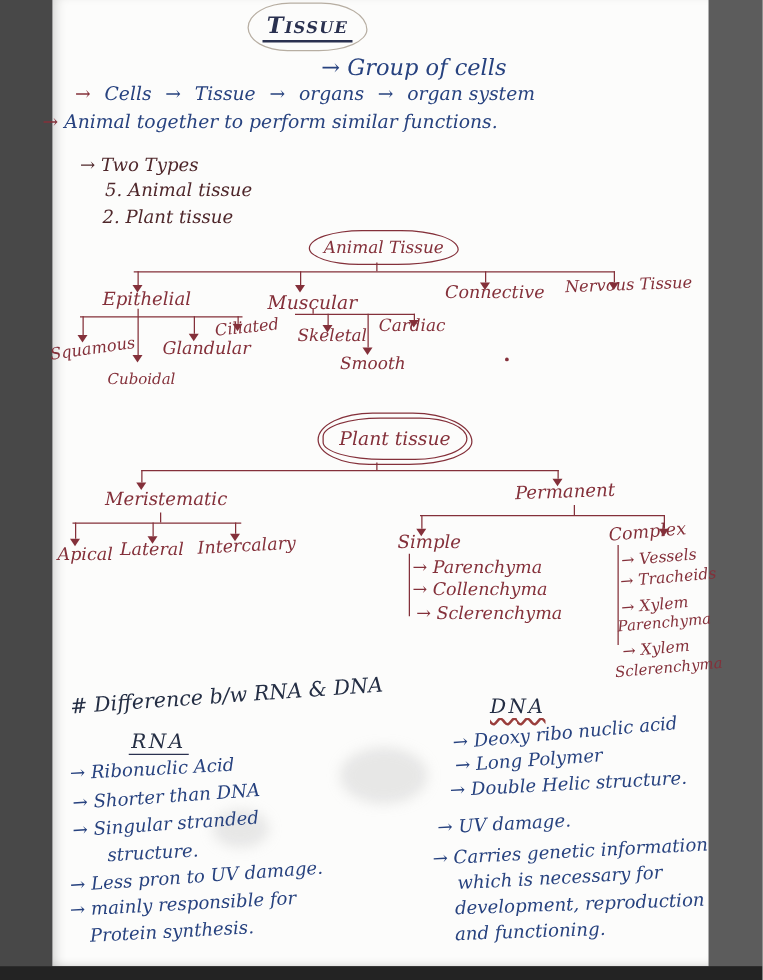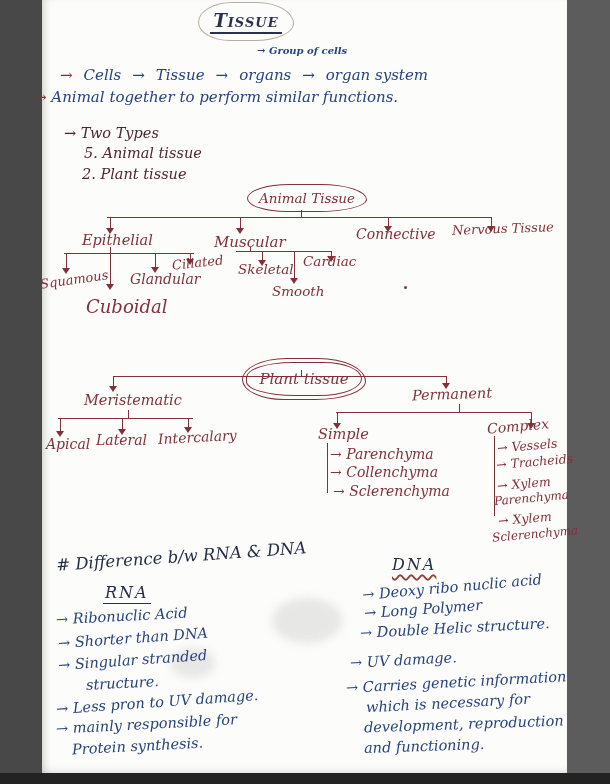--- a/index.html
+++ b/index.html
@@ -52,21 +52,21 @@
 <div class="paper"></div>
 <div class="strip-right"></div>
 <div class="strip-bottom"></div>
 <div class="smudge" style="left:272px;top:598px;width:70px;height:45px;"></div>
 <div class="smudge" style="left:170px;top:648px;width:45px;height:30px;"></div>
 
 <div class="cloud title-cloud" style="left:198px;top:2px;width:94px;height:37px;">
   <span class="title-text">Tissue</span>
 </div>
 
-<div class="abs hw blue" style="left:257px;top:45px;font-size:10px;font-weight:bold;">
+<div class="abs hw blue" style="left:257px;top:45px;font-size:18px;">
   <span>→</span>
   <span>Group of cells</span>
 </div>
 
 <div class="abs hw chain" style="left:60px;top:67px;font-size:15px;">
   <span class="maroon">→</span>
   <span class="blue">Cells</span>
   <span class="blue">→</span>
   <span class="blue">Tissue</span>
   <span class="blue">→</span>
@@ -112,40 +112,40 @@
 <div class="lv" style="left:66px;top:253px;height:15px;"></div>
 <div class="ah" style="left:62px;top:268px;"></div>
 <div class="lv" style="left:110px;top:253px;height:31px;"></div>
 <div class="ah" style="left:106px;top:284px;"></div>
 <div class="lv" style="left:155px;top:253px;height:14px;"></div>
 <div class="ah" style="left:151px;top:267px;"></div>
 <div class="lv" style="left:190px;top:253px;height:6px;"></div>
 <div class="ah" style="left:186px;top:259px;"></div>
 
 <div class="abs hw maroon" style="left:40px;top:273px;font-size:13px;transform:rotate(-8deg);">Squamous</div>
-<div class="abs hw maroon" style="left:86px;top:297px;font-size:18px;">Cuboidal</div>
+<div class="abs hw maroon" style="left:86px;top:297px;font-size:12px;">Cuboidal</div>
 <div class="abs hw maroon" style="left:130px;top:272px;font-size:14px;">Glandular</div>
 <div class="abs hw maroon" style="left:172px;top:256px;font-size:13px;transform:rotate(-6deg);">Ciliated</div>
 
 <div class="lv" style="left:250px;top:247px;height:4px;"></div>
 <div class="lh" style="left:236px;top:251px;width:96px;"></div>
 <div class="lv" style="left:262px;top:251px;height:9px;"></div>
 <div class="ah" style="left:258px;top:260px;"></div>
 <div class="lv" style="left:294px;top:251px;height:27px;"></div>
 <div class="ah" style="left:290px;top:278px;"></div>
 <div class="lv" style="left:331px;top:251px;height:5px;"></div>
 <div class="ah" style="left:327px;top:256px;"></div>
 
 <div class="abs hw maroon" style="left:238px;top:262px;font-size:13.5px;">Skeletal</div>
 <div class="abs hw maroon" style="left:303px;top:254px;font-size:13.5px;">Cardiac</div>
 <div class="abs hw maroon" style="left:272px;top:284px;font-size:13.5px;">Smooth</div>
 
 <div class="dot" style="left:404px;top:286px;"></div>
 
-<div class="cloud" style="left:242px;top:330px;width:122px;height:40px;margin-top:28px;">
+<div class="cloud" style="left:254px;top:330px;width:122px;height:40px;">
   <div class="cloud-inner">
     <span class="hw maroon" style="font-size:15px;">Plant tissue</span>
   </div>
 </div>
 <div class="lv" style="left:301px;top:370px;height:6px;"></div>
 <div class="lh" style="left:113px;top:376px;width:334px;"></div>
 <div class="lv" style="left:113px;top:376px;height:10px;"></div>
 <div class="ah" style="left:109px;top:386px;"></div>
 <div class="lv" style="left:446px;top:376px;height:7px;"></div>
 <div class="ah" style="left:442px;top:383px;"></div>

